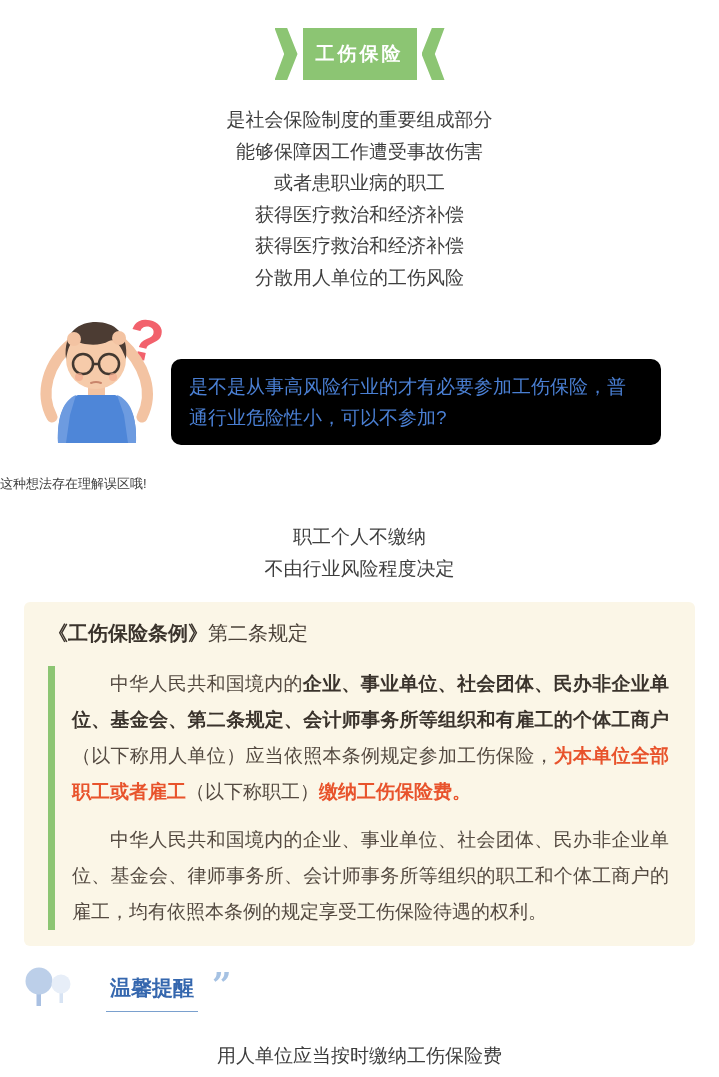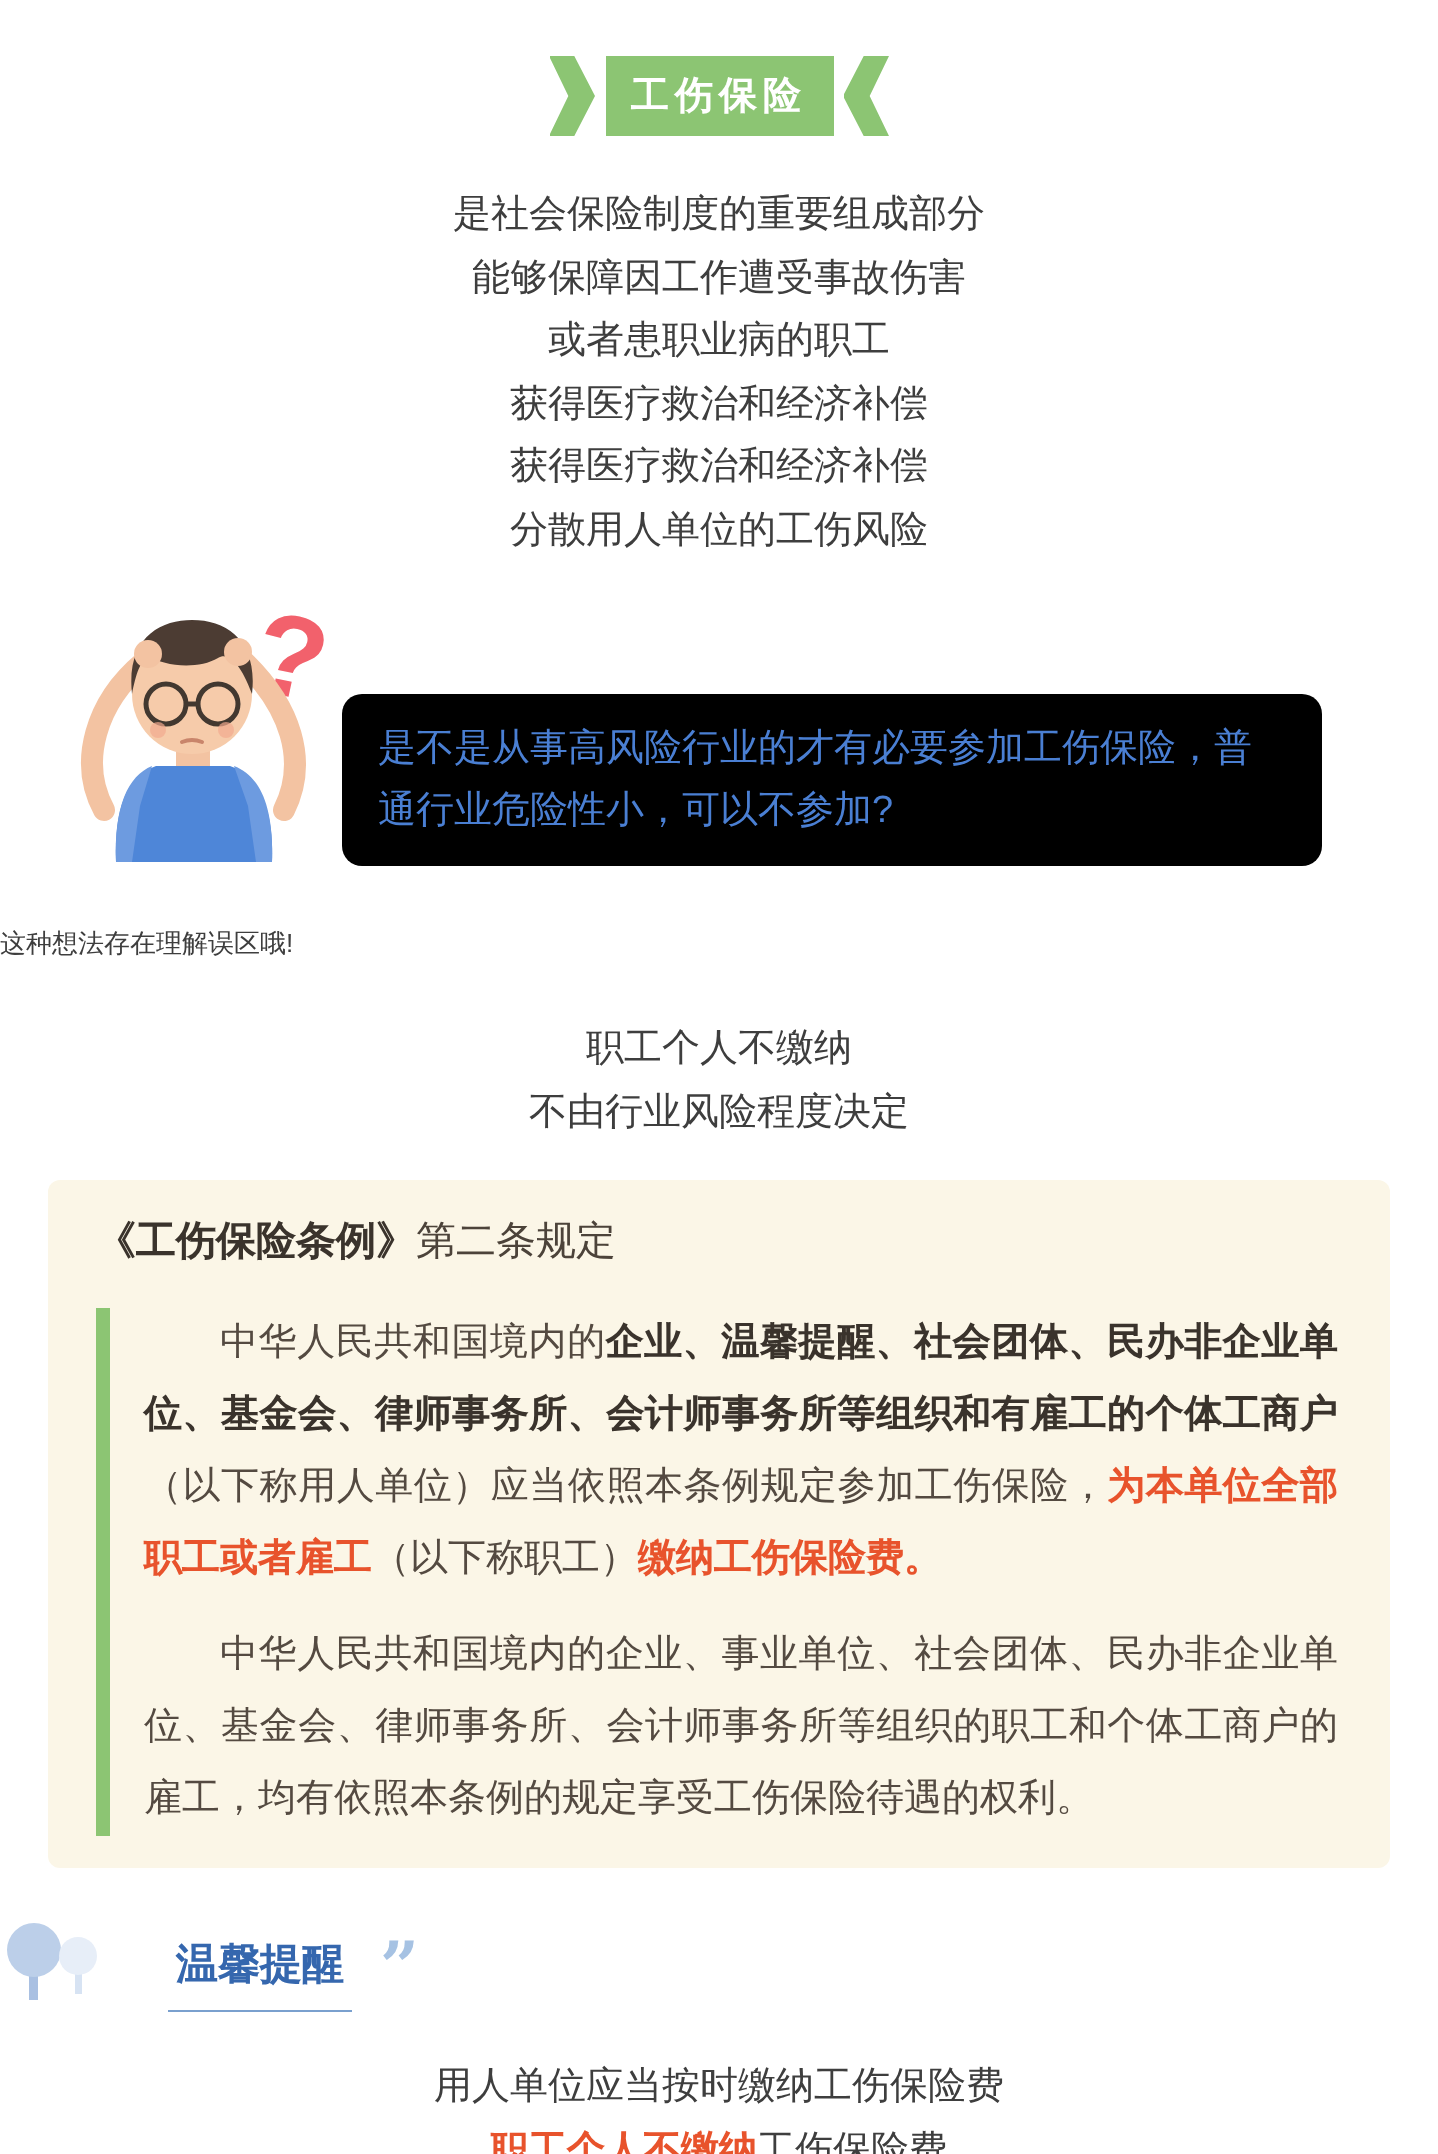--- a/index.html
+++ b/index.html
@@ -5,21 +5,21 @@
   * { margin:0; padding:0; box-sizing:border-box; }
   html,body { background:#ffffff; }
   body {
     width:719px; height:1077px; margin:0 auto; overflow:hidden;
     font-family:"Liberation Sans","DejaVu Sans",sans-serif;
     color:#3e3e3e;
   }
 
   
   .ribbon-wrap { display:flex; justify-content:center; margin-top:28px; }
-  .ribbon { display:flex; align-items:stretch; height:40px;font-family:Liberation Serif, serif; }
+  .ribbon { display:flex; align-items:stretch; height:52px;font-family:Liberation Serif, serif; }
   .rib-end { width:23px; background:#8cc573; }
   .rib-end.left  { clip-path:polygon(0 0,55% 0,100% 50%,55% 100%,0 100%,42% 50%); margin-right:5px; }
   .rib-end.right { clip-path:polygon(45% 0,100% 0,58% 50%,100% 100%,45% 100%,0 50%); margin-left:5px; }
   .rib-body {
     background:#8cc573; color:#ffffff; font-weight:bold; font-size:19px;
     letter-spacing:3px; display:flex; align-items:center; padding:0 13px;
   }
 
   
   .intro { margin-top:24px; text-align:center; font-size:19px; line-height:31.5px; color:#3e3e3e; }
@@ -49,21 +49,21 @@
   }
   .reg-quote p {
     font-size:19px; line-height:36px; color:#544a41; text-indent:2em;
     text-align:justify;
   }
   .reg-quote p + p { margin-top:12px; }
   .b-dark { font-weight:bold; color:#3a332c; }
   .b-orange { font-weight:bold; color:#e8532c; }
 
   
-  .reminder { display:flex; align-items:center; margin-top:20px; height:58px; }
+  .reminder { display:flex; align-items:flex-start; margin-top:20px; padding-left:22px; height:58px; }
   .trees { width:58px; height:46px; flex:0 0 58px; }
   .reminder-title {
     margin-left:26px; margin-top:8px; font-size:21px; font-weight:bold; color:#3567ae;
     padding:0 4px 9px; border-bottom:1px solid #7aa0ce;
   }
   .quote-mark {
     margin-left:14px; margin-top:2px; font-size:34px; font-weight:bold;
     color:#a6c2e3; line-height:34px; font-family:"DejaVu Serif","Liberation Serif",serif;
   }
 
@@ -117,21 +117,21 @@
 <div class="answer-lines">
   <div>职工个人不缴纳</div>
   <div>不由行业风险程度决定</div>
 </div>
 
 <div class="reg-box">
   <div class="reg-title">
     <span class="book">《工伤保险条例》</span><span>第二条规定</span>
   </div>
   <div class="reg-quote">
-    <p><span>中华人民共和国境内的</span><span class="b-dark">企业、温馨提醒、社会团体、民办非企业单位、基金会、律师事务所、会计师事务所等组织和有雇工的个体工商户</span><span>（以下称用人单位）应当依照本条例规定参加工伤保险，</span><span class="b-orange">为本单位全部职工或者雇工</span><span>（以下称职工）</span><span class="b-orange">缴纳工伤保险费。</span></p>
+    <p><span>中华人民共和国境内的</span><span class="b-dark">企业、事业单位、社会团体、民办非企业单位、基金会、第二条规定、会计师事务所等组织和有雇工的个体工商户</span><span>（以下称用人单位）应当依照本条例规定参加工伤保险，</span><span class="b-orange">为本单位全部职工或者雇工</span><span>（以下称职工）</span><span class="b-orange">缴纳工伤保险费。</span></p>
     <p>中华人民共和国境内的企业、事业单位、社会团体、民办非企业单位、基金会、律师事务所、会计师事务所等组织的职工和个体工商户的雇工，均有依照本条例的规定享受工伤保险待遇的权利。</p>
   </div>
 </div>
 
 <div class="reminder">
   <svg class="trees" viewBox="0 0 58 46">
     <rect x="14.5" y="18" width="4.5" height="22" fill="#a9c0e2"></rect>
     <circle cx="17" cy="15" r="13.5" fill="#bccfe9"></circle>
     <rect x="37.5" y="24" width="3.5" height="13" fill="#d7e3f3"></rect>
     <circle cx="39" cy="18" r="9.5" fill="#e7eef8"></circle>

